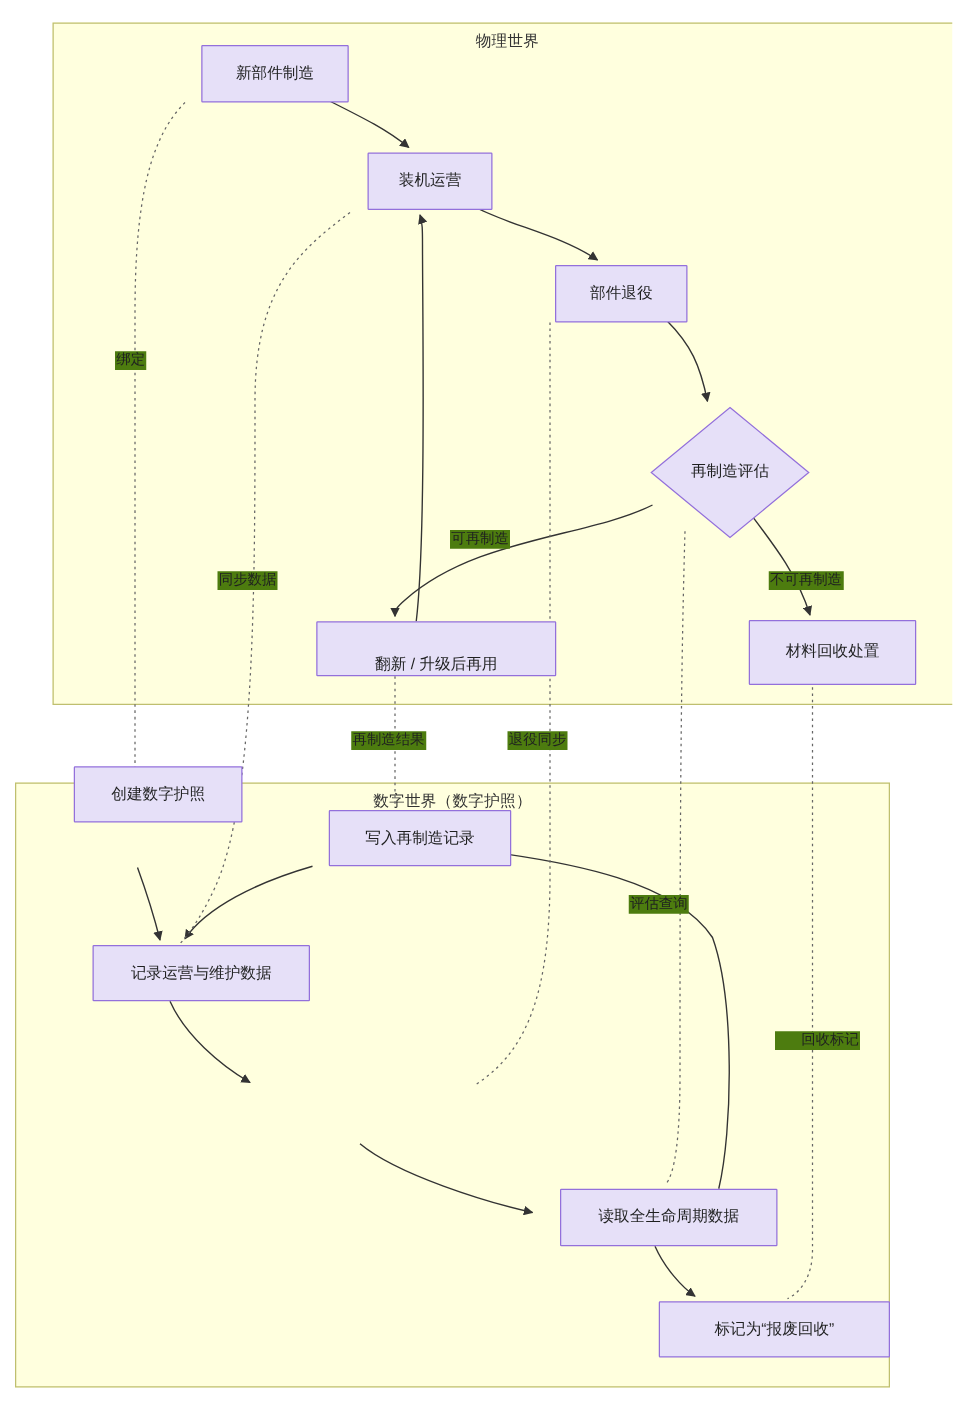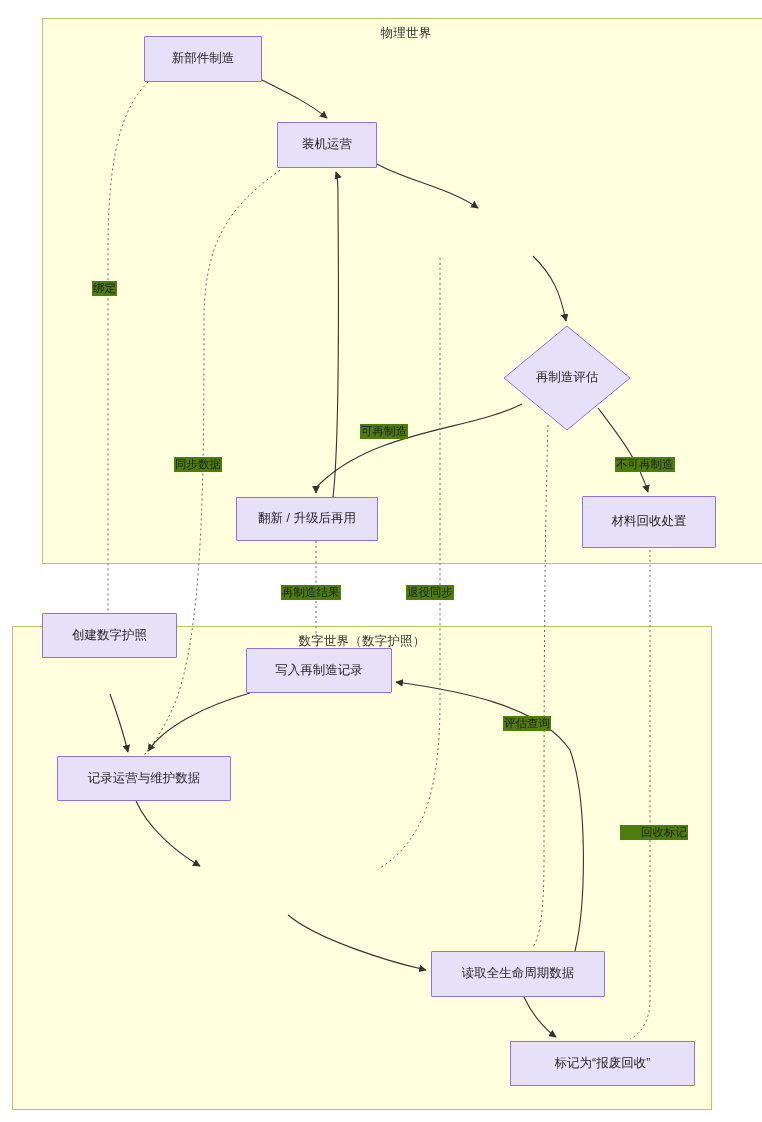--- a/index.html
+++ b/index.html
@@ -53,20 +53,21 @@
     border: 1px solid #9370db;
     border-radius: 1px;
     display: flex;
     align-items: center;
     justify-content: center;
     font-size: 12.5px;
     color: #1f2020;
     line-height: 1.25;
     text-align: center;
     white-space: nowrap;
+    margin-left: 17px;
   }
   .node.decision {
     background: transparent;
     border: none;
   }
   .diamond-shape {
     position: absolute;
     left: 0; top: 0;
     width: 100%; height: 100%;
   }
@@ -154,29 +155,32 @@
   </svg>
 
   <div class="node" style="left:144px; top:36px; width:118px; height:46px;">
     <span>新部件制造</span>
   </div>
 
   <div class="node" style="left:277px; top:122px; width:100px; height:46px;">
     <span>装机运营</span>
   </div>
 
+  <div class="node" style="left:427px; top:212px; width:106px; height:46px;">
+    <span>部件退役</span>
+  </div>
 
   <div class="node decision" style="left:503px; top:325px; width:128px; height:106px;">
     <svg class="diamond-shape" viewBox="0 0 128 106" preserveAspectRatio="none">
       <polygon points="64,1 127,53 64,105 1,53" fill="#e6e0f8" stroke="#9370db" stroke-width="1"></polygon>
     </svg>
     <span class="diamond-label">再制造评估</span>
   </div>
 
-  <div class="node" style="left:236px; top:497px; width:142px; height:44px;">
+  <div class="node" style="left:236px; top:497px; width:192px; height:44px;align-items:flex-end;">
     <span>翻新 / 升级后再用</span>
   </div>
 
   <div class="node" style="left:582px; top:496px; width:134px; height:52px;">
     <span>材料回收处置</span>
   </div>
 
   <div class="node" style="left:42px; top:613px; width:135px; height:45px;">
     <span>创建数字护照</span>
   </div>

